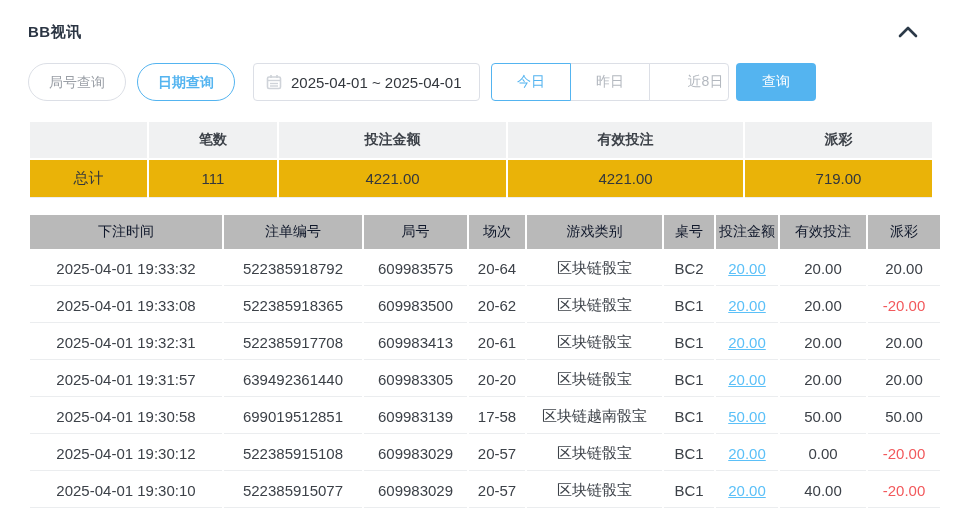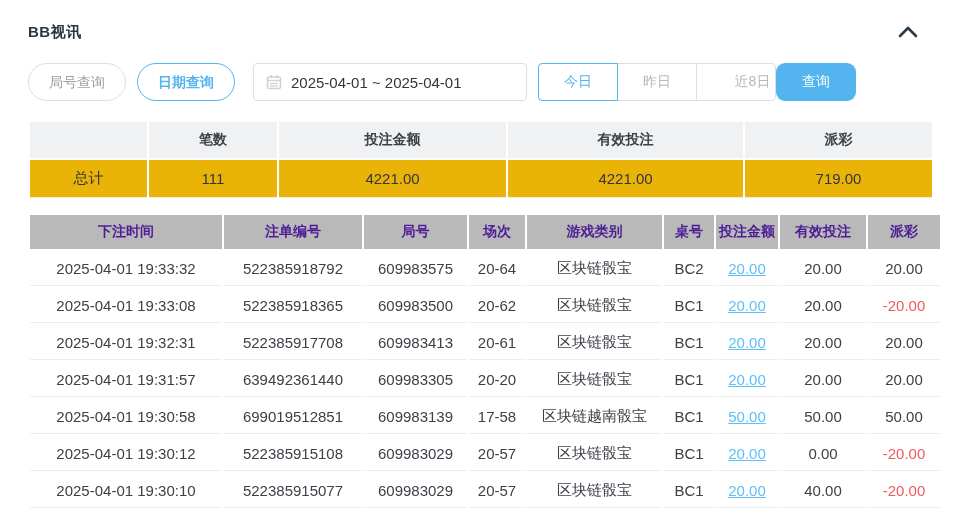--- a/index.html
+++ b/index.html
@@ -19,60 +19,60 @@
   .toolbar { margin-top: 21px; display: flex; align-items: center; height: 38px; }
   .pill-btn {
     height: 38px; line-height: 36px; padding: 0 20px; border-radius: 19px;
     border: 1px solid #dcdfe6; background: #fff; color: #9a9fa6;
     font-size: 14px; cursor: pointer; font-family: inherit;
   }
   .pill-btn.active { border-color: var(--accent); color: var(--accent); font-weight: bold; }
   .pill-btn + .pill-btn { margin-left: 11px; }
 
   .date-box {
-    margin-left: 18px; width: 274px; height: 38px; border: 1px solid #dcdfe6;
+    margin-left: 18px; width: 227px; height: 38px; border: 1px solid #dcdfe6;
     border-radius: 4px; display: flex; align-items: center; padding: 0 12px;
     background: #fff; cursor: pointer;
   }
   .date-box .cal { flex: 0 0 auto; margin-right: 9px; display: flex; }
   .date-box .date-text { font-size: 15px; color: #33373d; white-space: nowrap; }
 
   .seg-group { margin-left: 11px; display: flex; height: 38px; }
   .seg-btn {
     width: 80px; height: 38px; background: #fff; border: 1px solid #dcdfe6;
     color: #b3b8bf; font-size: 14px; cursor: pointer; margin-left: -1px;
     position: relative; font-family: inherit;
   }
   .seg-btn:first-child { margin-left: 0; border-radius: 4px 0 0 4px; }
   .seg-btn:last-child { border-radius: 0 4px 4px 0; padding-left: 33px; }
   .seg-btn.active { border-color: var(--accent); color: var(--accent); z-index: 2; }
 
   .search-btn {
-    margin-left: 0; width: 80px; height: 38px; border: none; border-radius: 9px;
+    margin-left: 7px; width: 80px; height: 38px; border: none; border-radius: 4px;
     background: var(--accent); color: #fff; font-size: 14px; cursor: pointer; font-family: inherit;
   }
 
   
   table { border-collapse: separate; border-spacing: 2px; table-layout: fixed; }
   td, th { text-align: center; overflow: hidden; white-space: nowrap; }
 
   
   .summary-table { margin-top: 19px; width: 898px; }
   .summary-table th {
     background: #f0f1f2; height: 36px; font-size: 14px; font-weight: bold; color: #3c4148;
   }
   .summary-table td {
     background: #eab308; height: 38px; font-size: 15px; color: #33373d;
     border-bottom: 1px solid #eceef0;
   }
 
   
   .detail-table { margin-top: 13px; width: 898px; }
   .detail-table th {
-    background: var(--header-bg); color: #4c1d95; height: 34px; font-size: 14px; font-weight: bold;
+    background: var(--header-bg); color: #0f172a; height: 34px; font-size: 14px; font-weight: normal;
   }
   .detail-table td {
     background: #fff; height: 35px; font-size: 15px; color: #3c4148;
     border-bottom: 1px solid #ebedef;
   }
   .detail-table td.neg, .detail-table span.neg { color: var(--negative); }
   .link { color: var(--link); text-decoration: underline; cursor: pointer; }
 </style>
 </head>
 <body>

